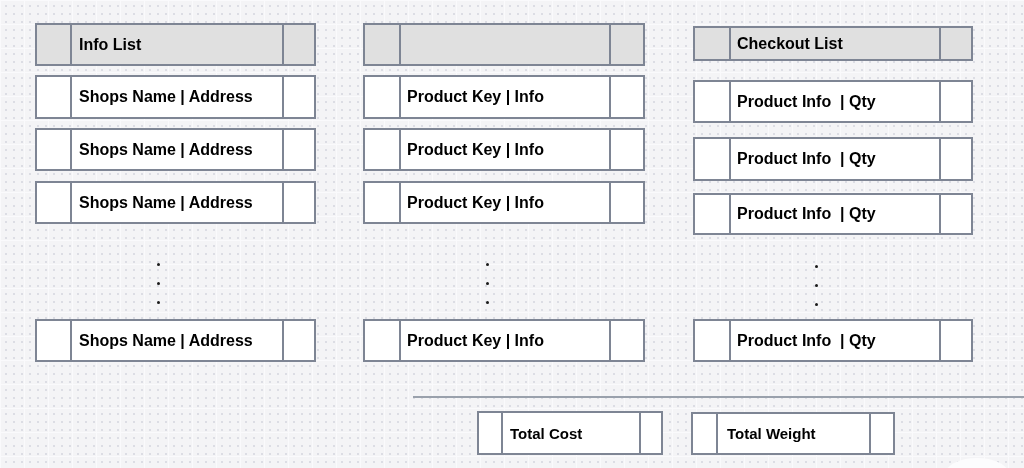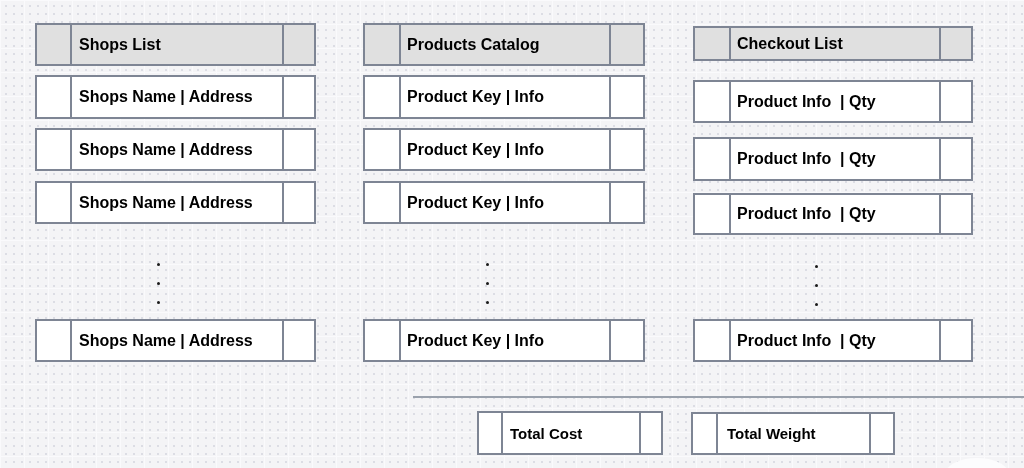--- a/index.html
+++ b/index.html
@@ -42,21 +42,21 @@
   .blob{position:absolute;background:#fcfcfd;border-radius:50%;}
 </style>
 </head>
 <body>
 
 <div id="canvas">
 
   <div class="box header" style="left:35px;top:23px;width:281px;height:43px">
     <i class="dv" style="left:33px"></i>
     <i class="dv" style="left:245px"></i>
-    <span class="lbl">Shops List</span>
+    <span class="lbl">Info List</span>
   </div>
   <div class="box" style="left:35px;top:75px;width:281px;height:44px">
     <i class="dv" style="left:33px"></i>
     <i class="dv" style="left:245px"></i>
     <span class="lbl">Shops Name | Address</span>
   </div>
   <div class="box" style="left:35px;top:128px;width:281px;height:43px">
     <i class="dv" style="left:33px"></i>
     <i class="dv" style="left:245px"></i>
     <span class="lbl">Shops Name | Address</span>
@@ -73,21 +73,20 @@
     </div>
   <div class="box" style="left:35px;top:319px;width:281px;height:43px">
     <i class="dv" style="left:33px"></i>
     <i class="dv" style="left:245px"></i>
     <span class="lbl">Shops Name | Address</span>
   </div>
 
   <div class="box header" style="left:363px;top:23px;width:282px;height:43px">
     <i class="dv" style="left:34px"></i>
     <i class="dv" style="left:244px"></i>
-    <span class="lbl">Products Catalog</span>
   </div>
   <div class="box" style="left:363px;top:75px;width:282px;height:44px">
     <i class="dv" style="left:34px"></i>
     <i class="dv" style="left:244px"></i>
     <span class="lbl">Product Key | Info</span>
   </div>
   <div class="box" style="left:363px;top:128px;width:282px;height:43px">
     <i class="dv" style="left:34px"></i>
     <i class="dv" style="left:244px"></i>
     <span class="lbl">Product Key | Info</span>

